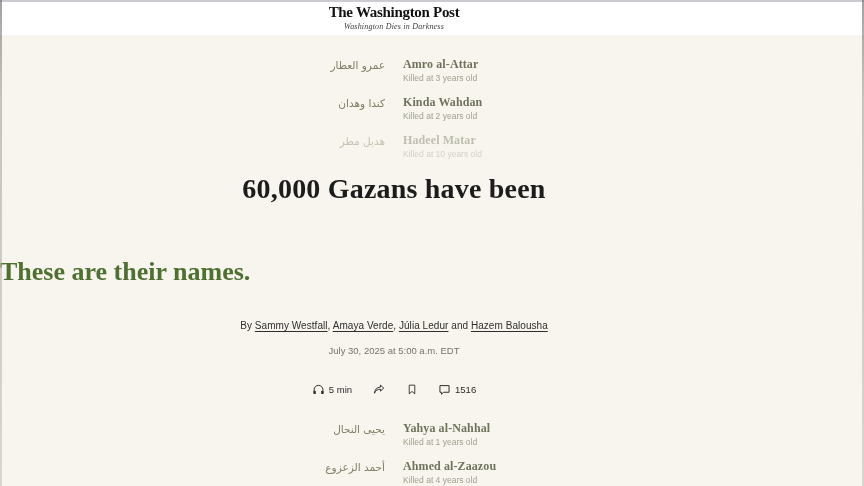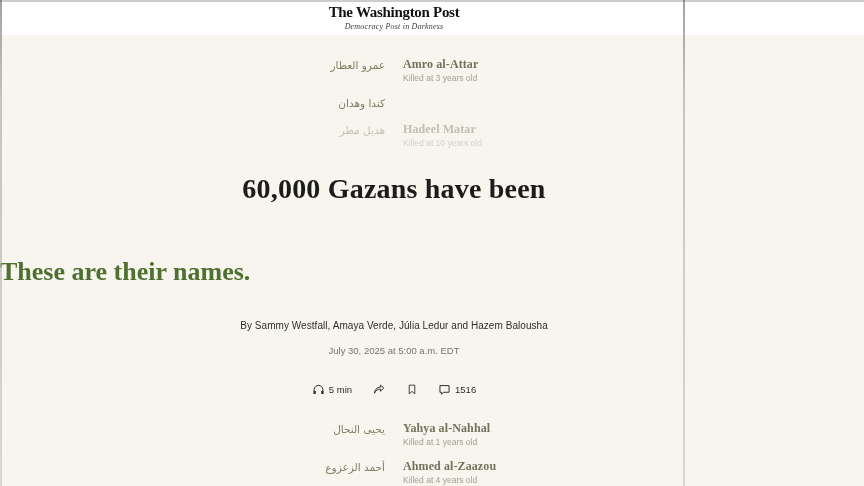--- a/index.html
+++ b/index.html
@@ -1,21 +1,21 @@
 <!DOCTYPE html>
 <html style="--bg: #f7f5ed; --masthead-bg: #ffffff; --ink: #1c1c1c; --green: #4e7030; --name: #70735c; --arabic: #7d8065; --caption: #9fa192; --hairline: #cbcbd0;"><head>
 <meta charset="utf-8">
 <style>
   html, body { margin: 0; padding: 0; }
   body {
     width: 864px; height: 486px; overflow: hidden;
     background: var(--bg, #f7f5ed);
     font-family: "Liberation Sans", sans-serif;
   }
-  .page { position: relative; width: 685px; height: 486px; background: var(--bg, #f7f5ed); }
+  .page { position: relative; width: 864px; height: 486px; background: var(--bg, #f7f5ed); }
 
   
   .hairline-top { position: absolute; top: 0; left: 0; width: 864px; height: 2px;
     background: var(--hairline, #cbcbd0); z-index: 20; }
   .edge { position: absolute; top: 0; bottom: 0; width: 2px; z-index: 20;
     background: linear-gradient(to bottom, #55555a 0%, #9b9b97 20%, #bdbdb6 100%); opacity: .55; }
   .edge.left { left: 0; } .edge.right { right: 0; }
 
   
   .masthead { position: absolute; top: 0; left: 0; width: 864px; height: 35px;
@@ -47,57 +47,61 @@
   .headline { position: absolute; top: 172px; left: 0; width: 788px; margin: 0;
     text-align: center; font-family: "Liberation Serif", serif; font-weight: 700;
     font-size: 28px; line-height: 33px; color: var(--ink, #1c1c1c); letter-spacing: .2px; }
   .subhead { position: absolute; top: 256px; left: 0; width: 788px; margin: 0;
     text-align: left; font-family: "Liberation Serif", serif; font-weight: 700;
     font-size: 26px; line-height: 31px; color: var(--green, #4e7030); }
 
   
   .byline { position: absolute; top: 320px; left: 0; width: 788px; text-align: center;
     font-size: 10px; line-height: 12px; color: #2e2e2e; letter-spacing: .05px; }
-  .byline a { color: #2e2e2e; text-underline-offset: 2px;
+  .byline a { color: #2e2e2e; text-decoration: underline; text-underline-offset: 2px;
     text-decoration-thickness: 1px; cursor: pointer; }
   .pubdate { position: absolute; top: 345px; left: 0; width: 788px; text-align: center;
     font-size: 9.5px; line-height: 11px; color: #75756f; }
 
   
   .toolbar { position: absolute; top: 379px; left: 0; width: 788px; height: 20px;
     display: flex; justify-content: center; align-items: center; gap: 16px; }
   .tool-btn { display: inline-flex; align-items: center; gap: 4px; border: none;
     background: transparent; padding: 2px; margin: 0; color: #2b2b2b;
     font-family: "Liberation Sans", sans-serif; font-size: 9.5px; cursor: pointer; }
   .tool-btn svg { display: block; }
 </style>
 </head>
 <body>
 
 <div class="page">
 
   <header class="masthead">
     <div class="mast-inner">
       <div class="wp-logo">The Washington Post</div>
-      <div class="tagline">Democracy Post in Darkness</div>
+      <div class="tagline">Washington Dies in Darkness</div>
     </div>
   </header>
 
   <div class="inner">
 
     <section class="names" id="names-top">
       <div class="name-row">
         <div class="ar">عمرو العطار</div>
         <div class="en">
           <div class="en-name">Amro al-Attar</div>
           <div class="caption">Killed at 3 years old</div>
         </div>
       </div>
       <div class="name-row">
         <div class="ar">كندا وهدان</div>
+        <div class="en">
+          <div class="en-name">Kinda Wahdan</div>
+          <div class="caption">Killed at 2 years old</div>
+        </div>
       </div>
       <div class="name-row faded">
         <div class="ar">هديل مطر</div>
         <div class="en">
           <div class="en-name">Hadeel Matar</div>
           <div class="caption">Killed at 10 years old</div>
         </div>
       </div>
     </section>
 

